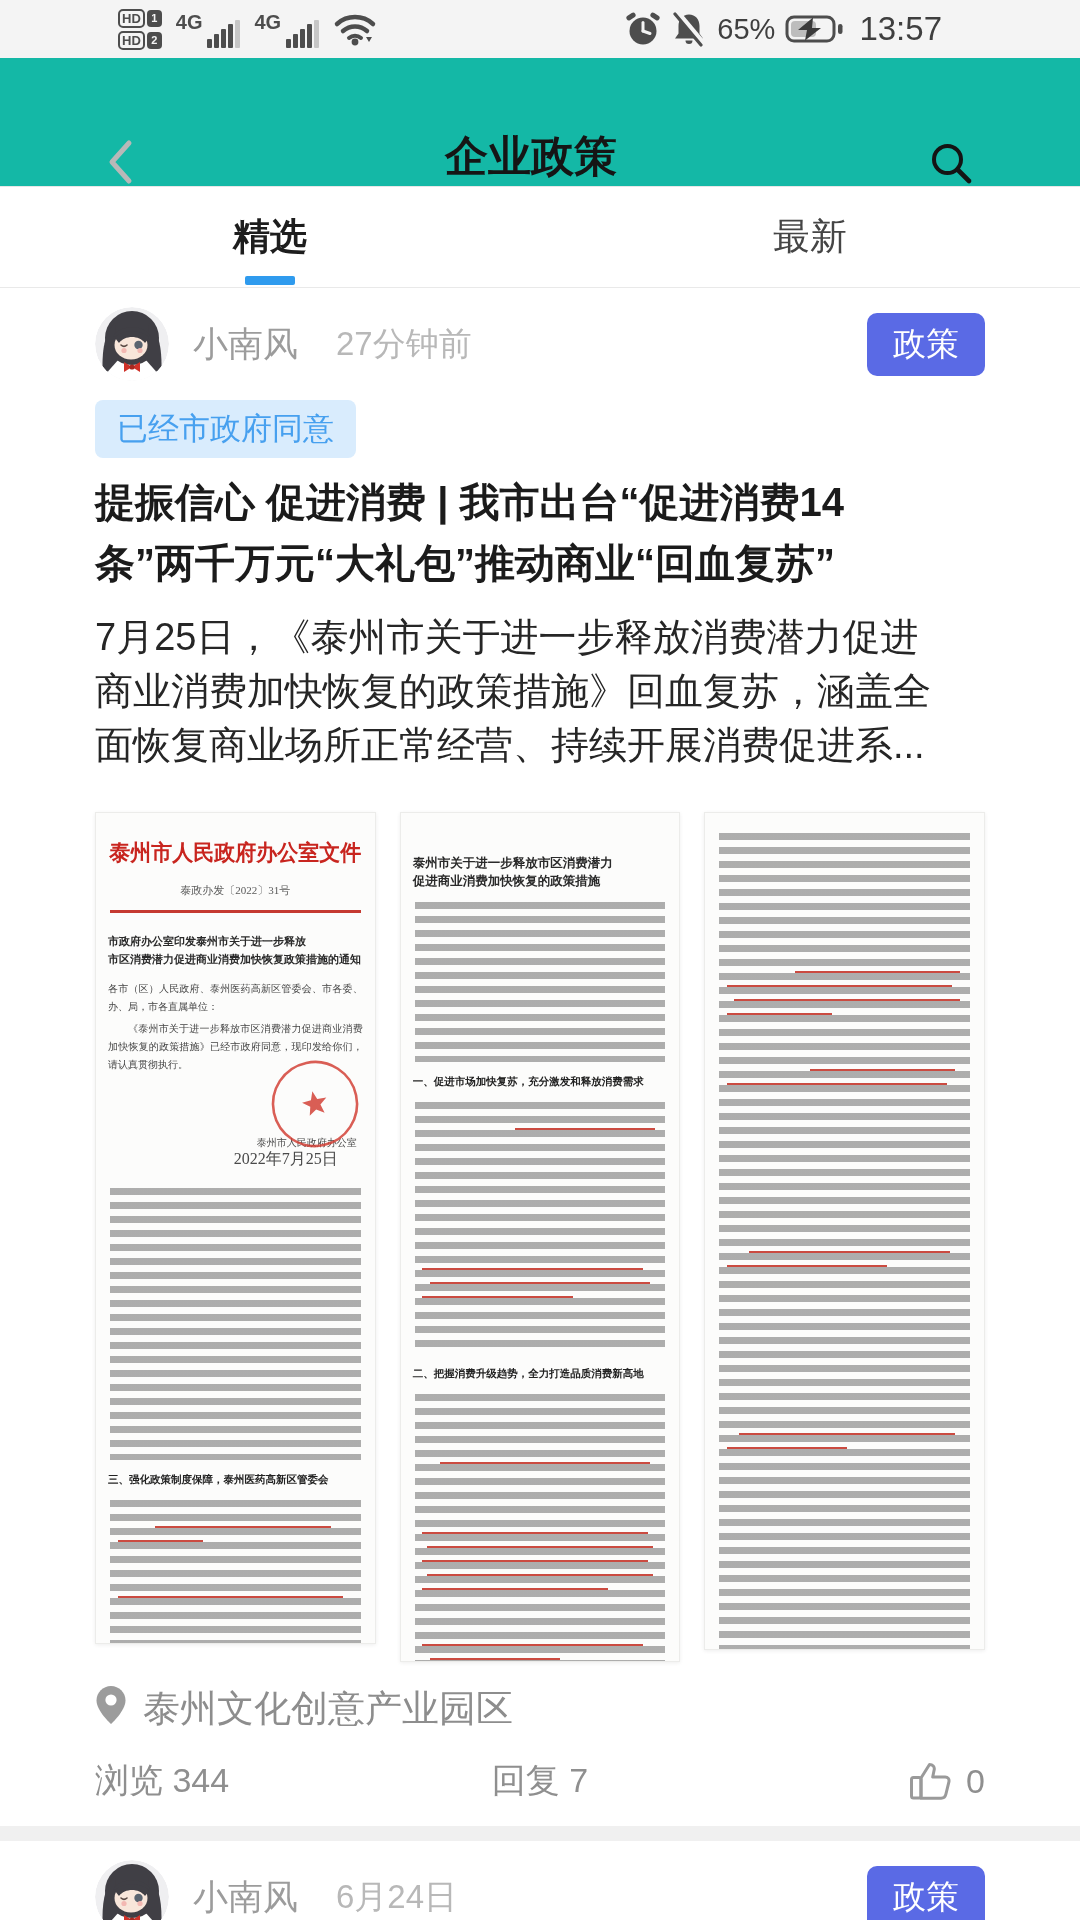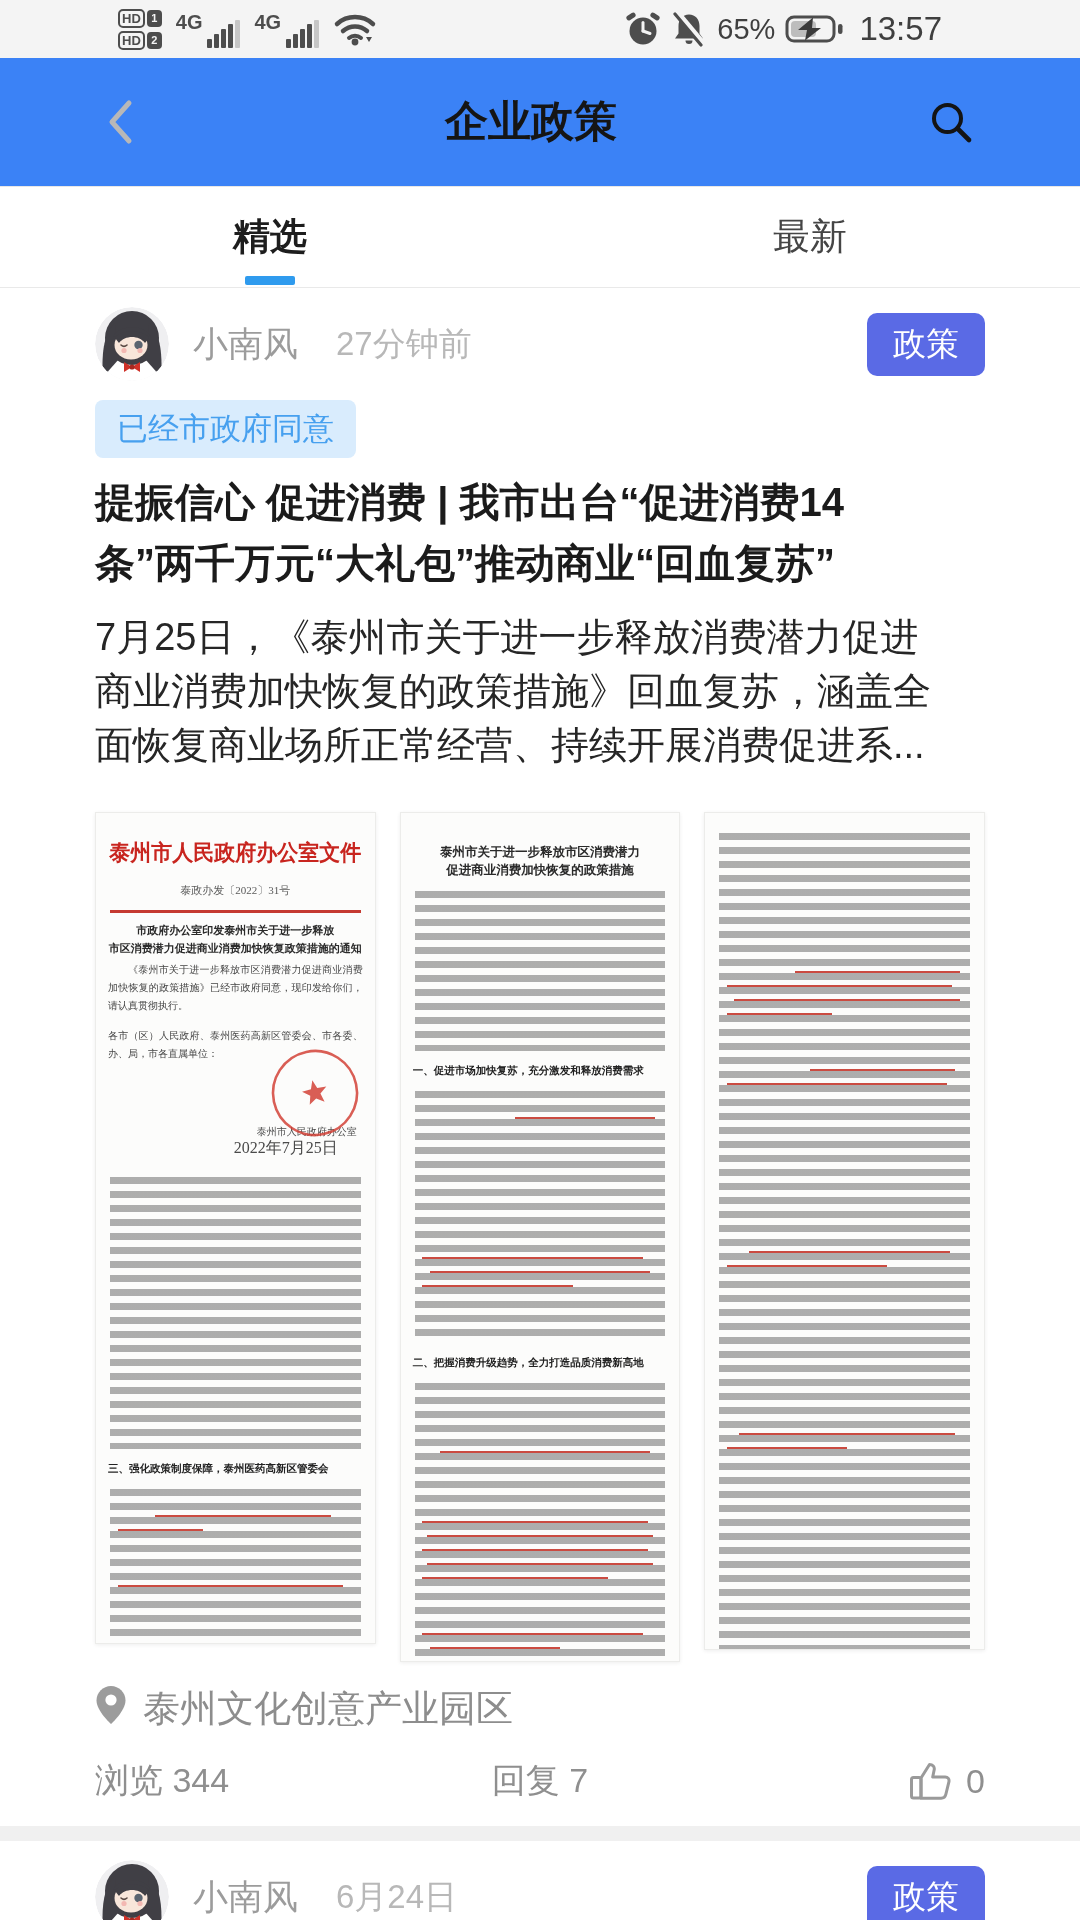--- a/index.html
+++ b/index.html
@@ -21,21 +21,21 @@
             border-radius:5px; padding:0 2px; line-height:15px; }
   .hd-num { width:15px; height:17px; background:#4d4d4d; color:#f4f4f4; border-radius:4px;
             font-size:11px; font-weight:bold; display:flex; align-items:center; justify-content:center; }
   .sig { display:flex; align-items:flex-end; gap:2px; }
   .sig .g { font-size:20px; font-weight:bold; color:#4d4d4d; margin:0 3px 14px 0; }
   .bar { width:5px; background:#4d4d4d; border-radius:1px; }
   .bar.light { background:#c6c6c6; }
   .pct, .clock { font-size:29px; color:#3f3f3f; }
   .clock { font-size:33px; margin-left:6px; }
   
-  .header { height:128px; background:#3b82f6; display:flex; align-items:center; padding:0 106px; }
+  .header { height:128px; background:#14b8a6; display:flex; align-items:flex-end; padding:0 106px; }
   .h-title { flex:1; text-align:center; font-size:43px; font-weight:600; color:#151515; }
   .h-div { height:1px; background:#e7e7e7; }
   
   .tabs { height:101px; display:flex; border-bottom:1px solid #e9e9e9; background:#fff; }
   .tab { flex:1; display:flex; align-items:center; justify-content:center; position:relative;
          font-size:37px; color:#454545; }
   .tab.active { color:#1d1d1d; font-weight:bold; }
   .tab .ind { position:absolute; bottom:2px; left:50%; transform:translateX(-50%);
               width:50px; height:9px; border-radius:2px; background:#2f9bee; }
   
@@ -53,22 +53,22 @@
   .p-excerpt { margin-top:16px; font-size:38px; color:#262626; line-height:54px; white-space:pre-line; }
   
   .docs { margin-top:40px; display:flex; gap:24px; align-items:flex-start; }
   .doc { flex:1; background:#fcfcfb; border:1px solid #ececea; box-shadow:0 1px 4px rgba(0,0,0,.07);
          padding:0 12px; position:relative; overflow:hidden;
          font-family:"Liberation Serif", serif; }
   .masthead { margin-top:26px; font-size:21px; font-weight:bold; color:#c8251f;
               text-align:center; transform:scaleY(1.05); }
   .docnum { margin-top:16px; text-align:center; font-size:11px; color:#5a5a5a; }
   .redrule { margin:12px 2px 0; height:3px; background:#c53a31; }
-  .doc-heading { margin-top:8px; font-size:11px; line-height:18px; font-weight:bold;
-                 text-align:center; color:#2a2a2a; white-space:pre-line; }
+  .doc-heading { margin-top:19px; font-size:11px; line-height:18px; font-weight:bold;
+                 color:#2a2a2a; white-space:pre-line; }
   .doc-para { margin-top:12px; font-size:10px; line-height:18px; color:#454545; text-align:justify; }
   .doc-para.indent { text-indent:20px; margin-top:4px; }
   .seal-area { height:102px; position:relative; }
   .seal { position:absolute; right:2px; top:-16px; transform:rotate(-12deg); opacity:.82; }
   .seal-issuer { position:absolute; right:6px; bottom:26px; font-size:10px; color:#4a4a4a; }
   .seal-date { position:absolute; right:25px; bottom:6px; font-size:16px; color:#4a4a4a; }
   .lines { position:relative; margin:12px 2px 0;
            background-image:repeating-linear-gradient(180deg, rgba(95,95,95,.5) 0 7px, transparent 7px 14px); }
   .rl { position:absolute; height:2px; background:#cb4b41; left:3%; }
   .doc-sec { margin-top:12px; font-size:10.5px; font-weight:bold; color:#222; line-height:16px; }
@@ -223,22 +223,22 @@
 
   
   <div class="docs">
 
     <div class="doc" style="height:832px">
       <div class="masthead">泰州市人民政府办公室文件</div>
       <div class="docnum">泰政办发〔2022〕31号</div>
       <div class="redrule"></div>
       <div class="doc-heading">市政府办公室印发泰州市关于进一步释放
 市区消费潜力促进商业消费加快恢复政策措施的通知</div>
+      <div class="doc-para">各市（区）人民政府、泰州医药高新区管委会、市各委、办、局，市各直属单位：</div>
       <div class="doc-para indent">《泰州市关于进一步释放市区消费潜力促进商业消费加快恢复的政策措施》已经市政府同意，现印发给你们，请认真贯彻执行。</div>
-      <div class="doc-para">各市（区）人民政府、泰州医药高新区管委会、市各委、办、局，市各直属单位：</div>
       <div class="seal-area">
         <span class="seal-issuer">泰州市人民政府办公室</span>
         <span class="seal-date">2022年7月25日</span>
         <span class="seal icon">
           <svg width="92" height="92" viewBox="0 0 92 92">
             <circle cx="46" cy="46" r="42" fill="none" stroke="#d23c31" stroke-width="2.6"></circle>
             <polygon points="46,33 49.2,41.6 58.4,42 51.2,47.7 53.6,56.5 46,51.5 38.4,56.5 40.8,47.7 33.6,42 42.8,41.6" fill="#d23c31"></polygon>
           </svg>
         </span>
       </div>

